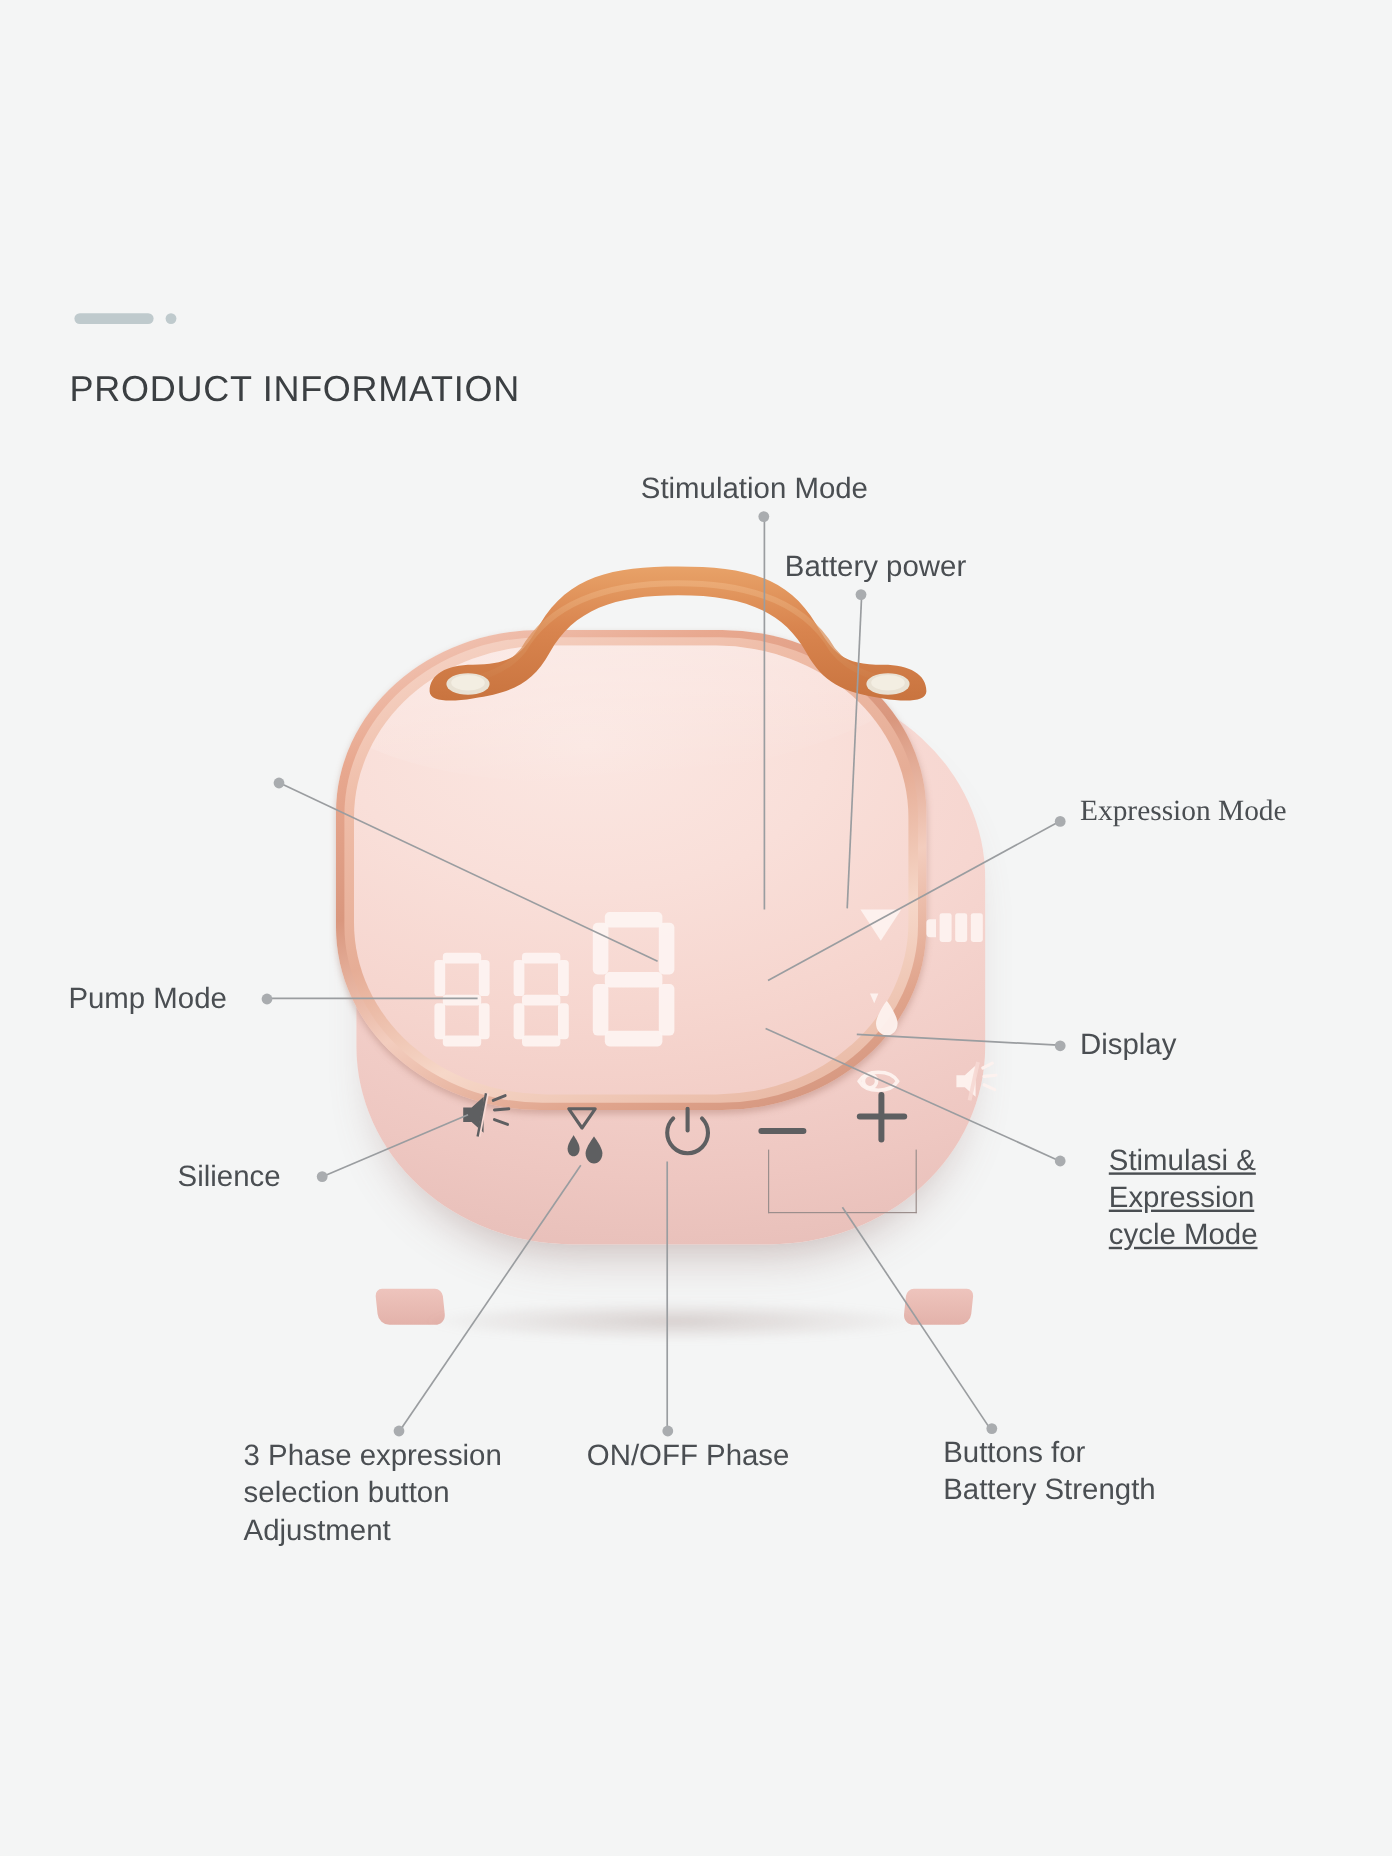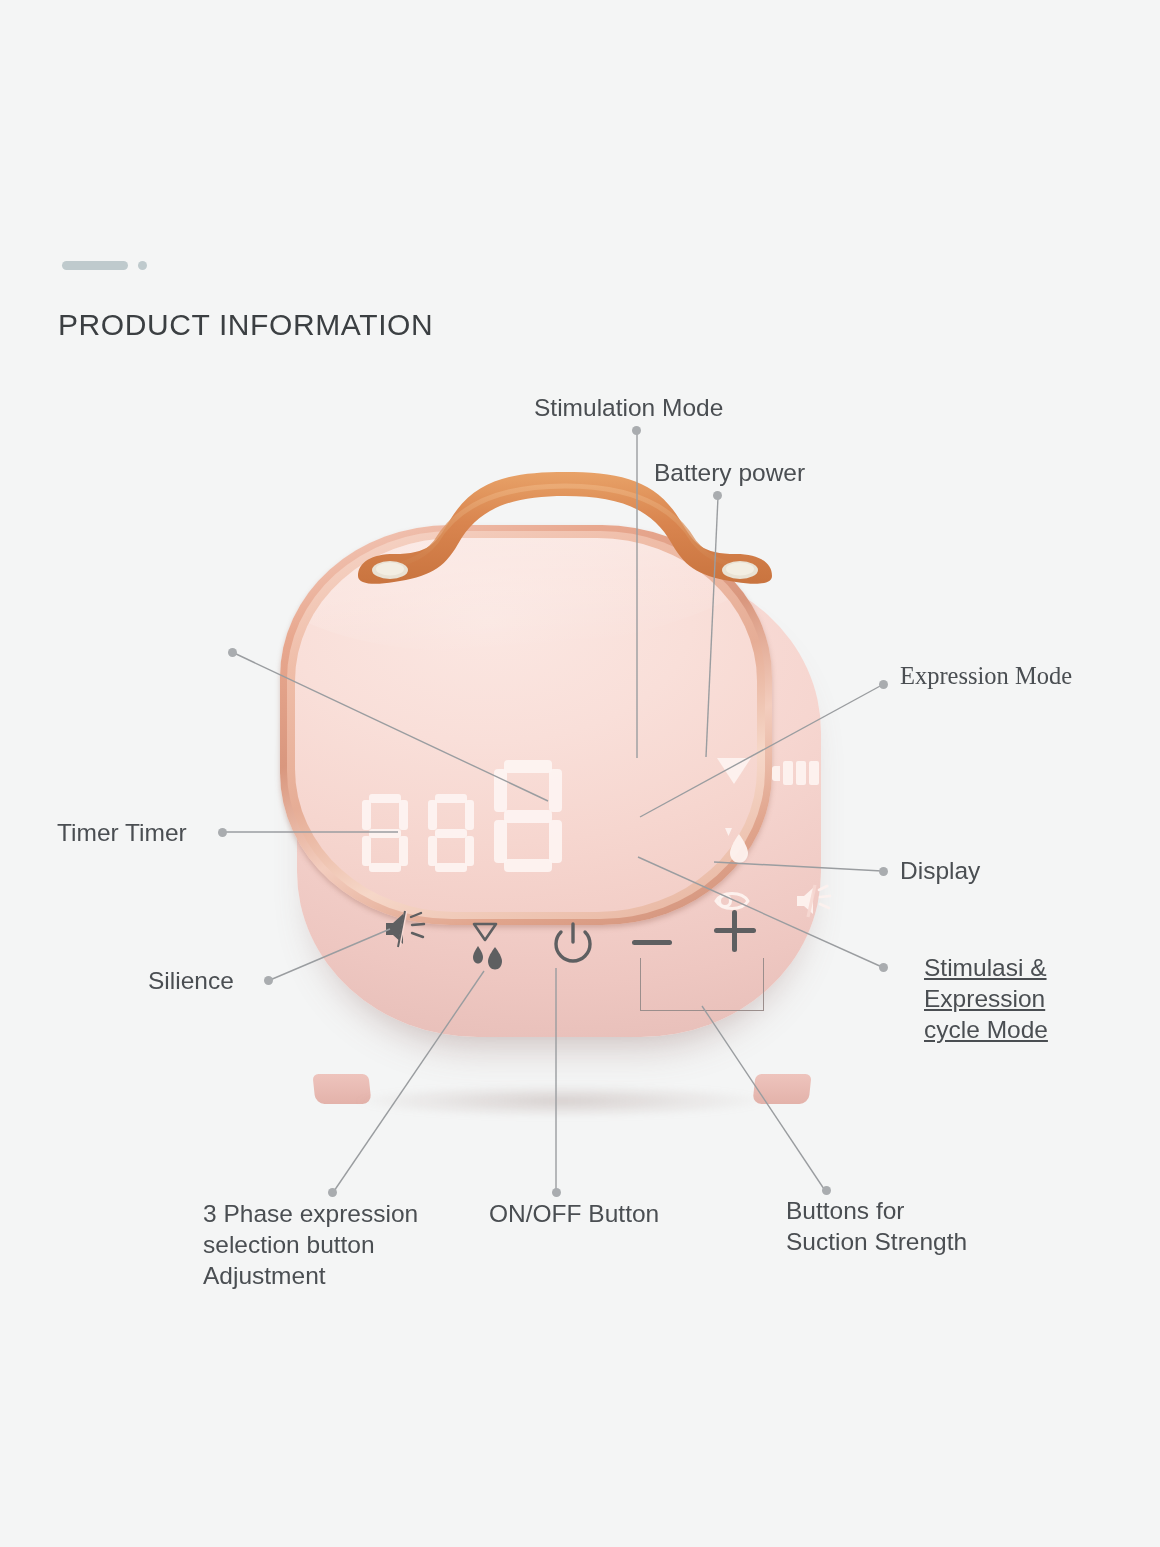--- a/index.html
+++ b/index.html
@@ -184,33 +184,33 @@
   <span class="pdot" style="left:264px;top:976px;"></span>
   <span class="pdot" style="left:879px;top:680px;"></span>
   <span class="pdot" style="left:879px;top:867px;"></span>
   <span class="pdot" style="left:879px;top:963px;"></span>
   <span class="pdot" style="left:328px;top:1188px;"></span>
   <span class="pdot" style="left:552px;top:1188px;"></span>
   <span class="pdot" style="left:822px;top:1186px;"></span>
 
   <div class="label" style="left:534px;top:392px;">Stimulation Mode</div>
   <div class="label" style="left:654px;top:457px;">Battery power</div>
-  <div class="label" style="left:57px;top:817px;">Timer Timer</div>
+  <div class="label" style="left:57px;top:817px;">Pump Mode</div>
   <div class="label" style="left:148px;top:965px;">Silience</div>
   <div class="label" style="left:900px;top:660px;font-family:Liberation Serif, serif;">Expression Mode</div>
   <div class="label" style="left:900px;top:855px;">Display</div>
   <div class="label" style="left:924px;top:952px;text-decoration:underline;">Stimulasi &amp;
 Expression
 cycle Mode</div>
   <div class="label" style="left:203px;top:1198px;">3 Phase expression
 selection button
 Adjustment</div>
-  <div class="label" style="left:489px;top:1198px;">ON/OFF Button</div>
+  <div class="label" style="left:489px;top:1198px;">ON/OFF Phase</div>
   <div class="label" style="left:786px;top:1195px;">Buttons for
-Suction Strength</div>
+Battery Strength</div>
 
   <div class="device">
 
     <svg class="handle" viewBox="0 0 430 115">
       <defs>
         <linearGradient id="lth" x1="0" y1="0" x2="0" y2="1">
           <stop offset="0%" stop-color="#e8a268"></stop>
           <stop offset="45%" stop-color="#d9854f"></stop>
           <stop offset="100%" stop-color="#c9743f"></stop>
         </linearGradient>

